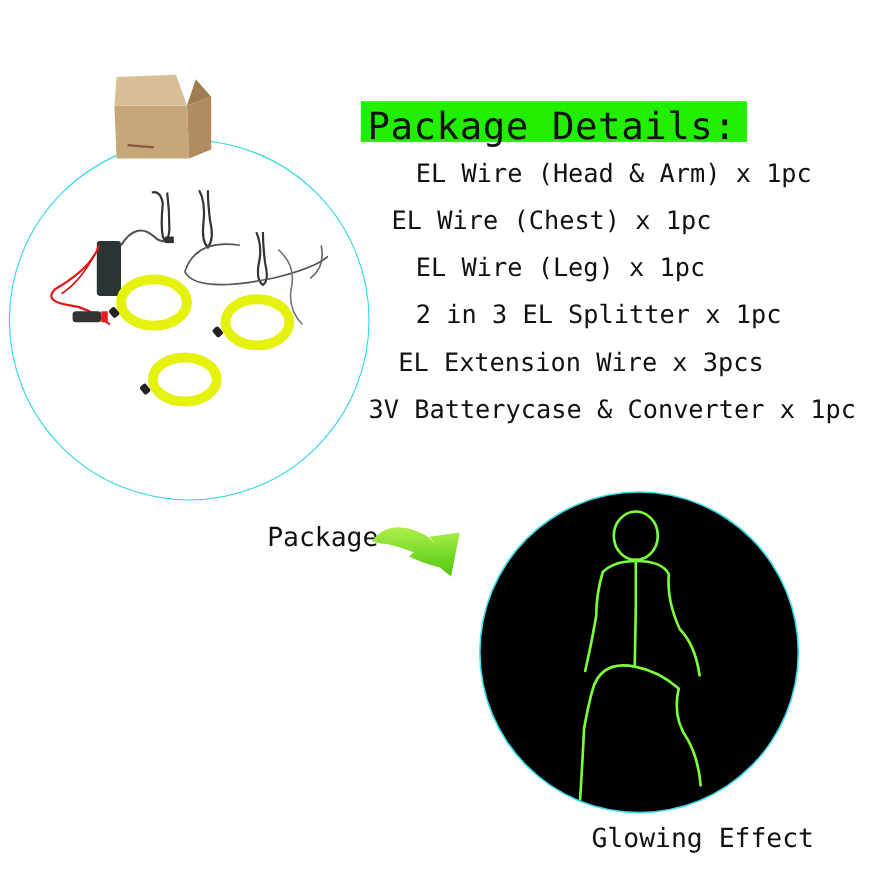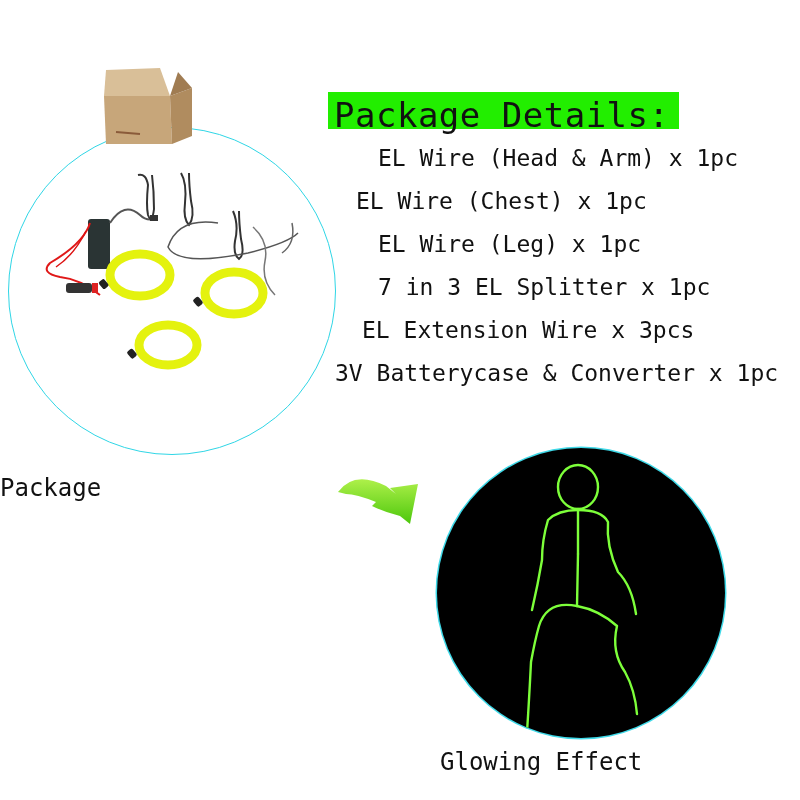--- a/index.html
+++ b/index.html
@@ -5,35 +5,35 @@
   html, body { margin: 0; padding: 0; background: #ffffff; }
   body { width: 800px; height: 800px; position: relative; overflow: hidden;
          font-family: "DejaVu Sans Mono", "Liberation Mono", monospace; color: #111; }
   .abs { position: absolute; }
 
   
   #pkg-circle { left: 8px; top: 127px; width: 328px; height: 328px; border-radius: 50%;
                 border: 1.5px solid #2fd6e6; box-sizing: border-box; background: #fff; }
   #pkg-box { left: 100px; top: 66px; width: 96px; height: 84px; }
   #pkg-items { left: 8px; top: 127px; width: 328px; height: 328px; }
-  #pkg-label { left: 0; width: 344px; top: 474px; text-align: left; font-size: 24px; }
+  #pkg-label { left: 0; width: 344px; top: 474px; text-align: right; font-size: 24px; }
 
   
   #details-title { left: 328px; top: 92px; width: 351px; height: 37px; background: #22ee00;
                    font-size: 34px; line-height: 47px; padding-left: 6px; box-sizing: border-box;
                    letter-spacing: 0.5px; }
   .detail-item { font-size: 23px; line-height: 30px; white-space: nowrap; }
 
   
   #arrow { left: 334px; top: 470px; width: 90px; height: 60px; }
 
   
   #glow-circle { left: 437px; top: 448px; width: 288px; height: 290px; border-radius: 50%;
                  background: #000; box-shadow: 0 0 0 1.5px #3fd9e8; overflow: hidden; }
-  #glow-label { left: 440px; width: 300px; top: 748px; text-align: left; font-size: 24px; }
+  #glow-label { left: 440px; width: 300px; top: 748px; text-align: right; font-size: 24px; }
 </style>
 </head>
 <body>
 
 <div id="pkg-circle" class="abs"></div>
 
 <svg id="pkg-items" class="abs" viewBox="0 0 328 328">
 
   <g>
     <rect x="80" y="92" width="22" height="50" rx="3" fill="#2a3434"></rect>
@@ -73,21 +73,21 @@
   <polygon points="70,30 78,6 92,22" fill="#a07c52"></polygon>
   <line x1="16" y1="66" x2="40" y2="68" stroke="#8a5b3a" stroke-width="2"></line>
 </svg>
 
 <div id="pkg-label" class="abs">Package</div>
 
 <div id="details-title" class="abs">Package Details:</div>
 <div class="abs detail-item" style="left:378px; top:143px;">EL Wire (Head &amp; Arm) x 1pc</div>
 <div class="abs detail-item" style="left:356px; top:186px;">EL Wire (Chest) x 1pc</div>
 <div class="abs detail-item" style="left:378px; top:229px;">EL Wire (Leg) x 1pc</div>
-<div class="abs detail-item" style="left:378px; top:272px;">7 in 3 EL Splitter x 1pc</div>
+<div class="abs detail-item" style="left:378px; top:272px;">2 in 3 EL Splitter x 1pc</div>
 <div class="abs detail-item" style="left:362px; top:315px;">EL Extension Wire x 3pcs</div>
 <div class="abs detail-item" style="left:335px; top:358px;">3V Batterycase &amp; Converter x 1pc</div>
 
 <svg id="arrow" class="abs" viewBox="0 0 90 60">
   <defs>
     <linearGradient id="ag" x1="0" y1="0" x2="0" y2="1">
       <stop offset="0" stop-color="#aef04a"></stop>
       <stop offset="1" stop-color="#4cc70c"></stop>
     </linearGradient>
   </defs>

